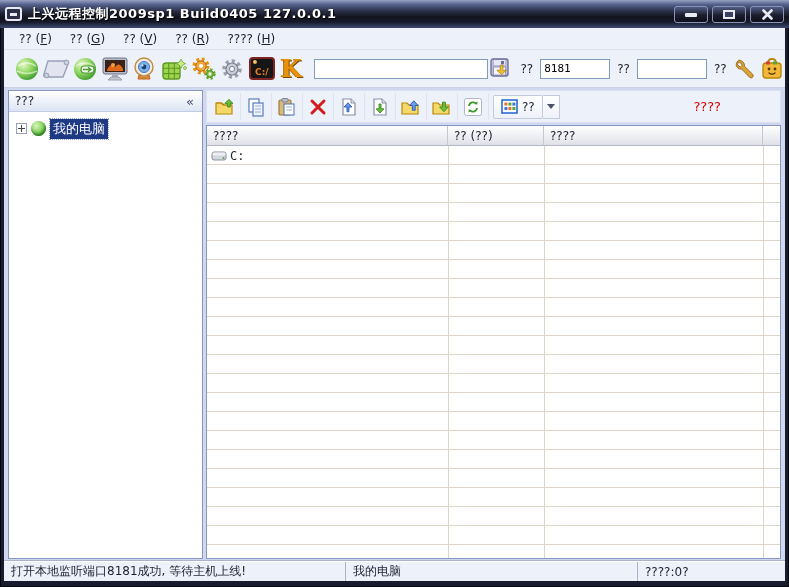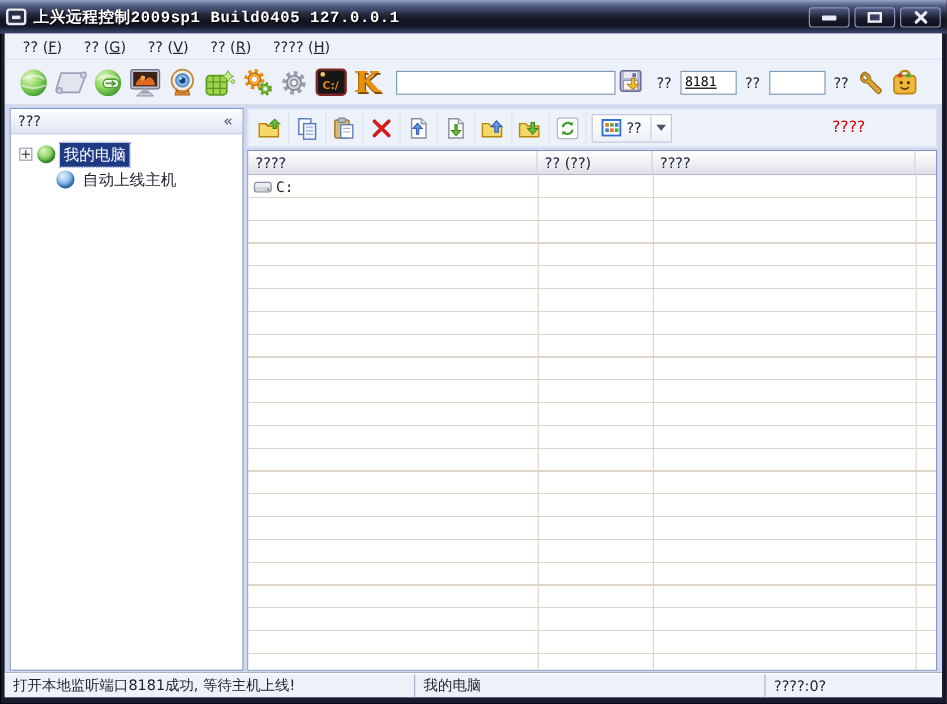--- a/index.html
+++ b/index.html
@@ -10,21 +10,21 @@
             box-shadow: inset 0 0 0 1px #05060a; }
 
   
   .titlebar { position:absolute; top:0; left:0; right:0; height:28px;
     background:linear-gradient(180deg,#97a1c2 0%,#55618c 16%,#262b40 42%,#121420 60%,#151827 78%,#3d4a74 100%);
     display:flex; align-items:center; padding:0 5px; }
   .app-icon { width:17px; height:14px; border:2px solid #e9eaf2; border-radius:3px;
     display:flex; align-items:center; justify-content:center; margin-right:6px; background:#2a2f45; }
   .app-icon i { display:block; width:7px; height:3px; background:#e9eaf2; }
   .title-text { color:#ffffff; font-weight:bold; font-size:13px; letter-spacing:.5px;
-    text-shadow:1px 1px 1px #000; white-space:nowrap;font-family:Liberation Mono, monospace; }
+    text-shadow:1px 1px 1px #000; white-space:nowrap; }
   .win-btns { margin-left:auto; display:flex; gap:4px; padding-top:1px; }
   .win-btn { width:34px; height:17px; border:1px solid #8a94ba; border-radius:3px;
     background:linear-gradient(180deg,#525d84 0%,#1a1e2e 55%,#0e1019 100%);
     display:flex; align-items:center; justify-content:center; cursor:pointer; }
   .glyph-min { width:12px; height:4px; background:#e9eaf2; border-radius:1px; }
   .glyph-max { width:12px; height:9px; border:2px solid #e9eaf2; background:#3a4060; }
 
   
   .inner { position:absolute; top:28px; left:4px; right:4px; bottom:6px;
     background:#edf1f9; display:flex; flex-direction:column;
@@ -43,21 +43,21 @@
   .term-box { width:26px; height:23px; background:#161616; border:2px solid #7c2522; border-radius:4px;
     position:relative; display:flex; align-items:flex-end; justify-content:center; }
   .term-dot { position:absolute; top:1px; left:2px; width:4px; height:4px; border-radius:50%;
     background:radial-gradient(circle at 35% 35%, #ffd98a, #e8920c); }
   .term-text { color:#e87e18; font-size:9px; font-weight:bold; line-height:12px; }
   .k-text { font-size:24px; font-weight:800; color:#e8920c; line-height:24px;
     text-shadow:1px 1px 0 #7a4a05, -1px 0 0 #b96c08; font-family:"DejaVu Serif", serif; }
   .tb-input { height:20px; border:1px solid #7f9db9; background:#fff; padding:0 3px;
     font-family:"DejaVu Sans Mono", monospace; font-size:11px; }
   .tb-input.long { width:183px; margin-left:8px; }
-  .tb-input.short { width:47px;text-decoration:underline; }
+  .tb-input.short { width:70px; }
   .tb-label { margin:0 7px; color:#20242c; }
 
   
   .content { flex:1; display:flex; background:#cfd8ee; padding:2px 4px; min-height:0; }
 
   
   .left-panel { width:195px; background:#ffffff; border:1px solid #8796c0; display:flex;
     flex-direction:column; }
   .panel-header { height:21px; background:linear-gradient(180deg,#ffffff,#dde4f3);
     border-bottom:1px solid #c3cce2; display:flex; align-items:center; padding:0 6px; }
@@ -273,25 +273,20 @@
       <div class="left-panel">
         <div class="panel-header">
           <span class="hdr-label">???</span>
           <span class="collapse-btn">«</span>
         </div>
         <div class="tree">
           <div class="tree-row">
             <span class="expander"></span>
             <span class="globe green"></span>
             <span class="tree-label selected">我的电脑</span>
-          </div>
-          <div class="tree-row">
-            <span class="tree-indent"></span>
-            <span class="globe blue"></span>
-            <span class="tree-label">自动上线主机</span>
           </div>
         </div>
       </div>
 
       <div class="splitter"></div>
 
       <div class="right-region">
 
         <div class="filebar">
           <span class="fb-btn">

